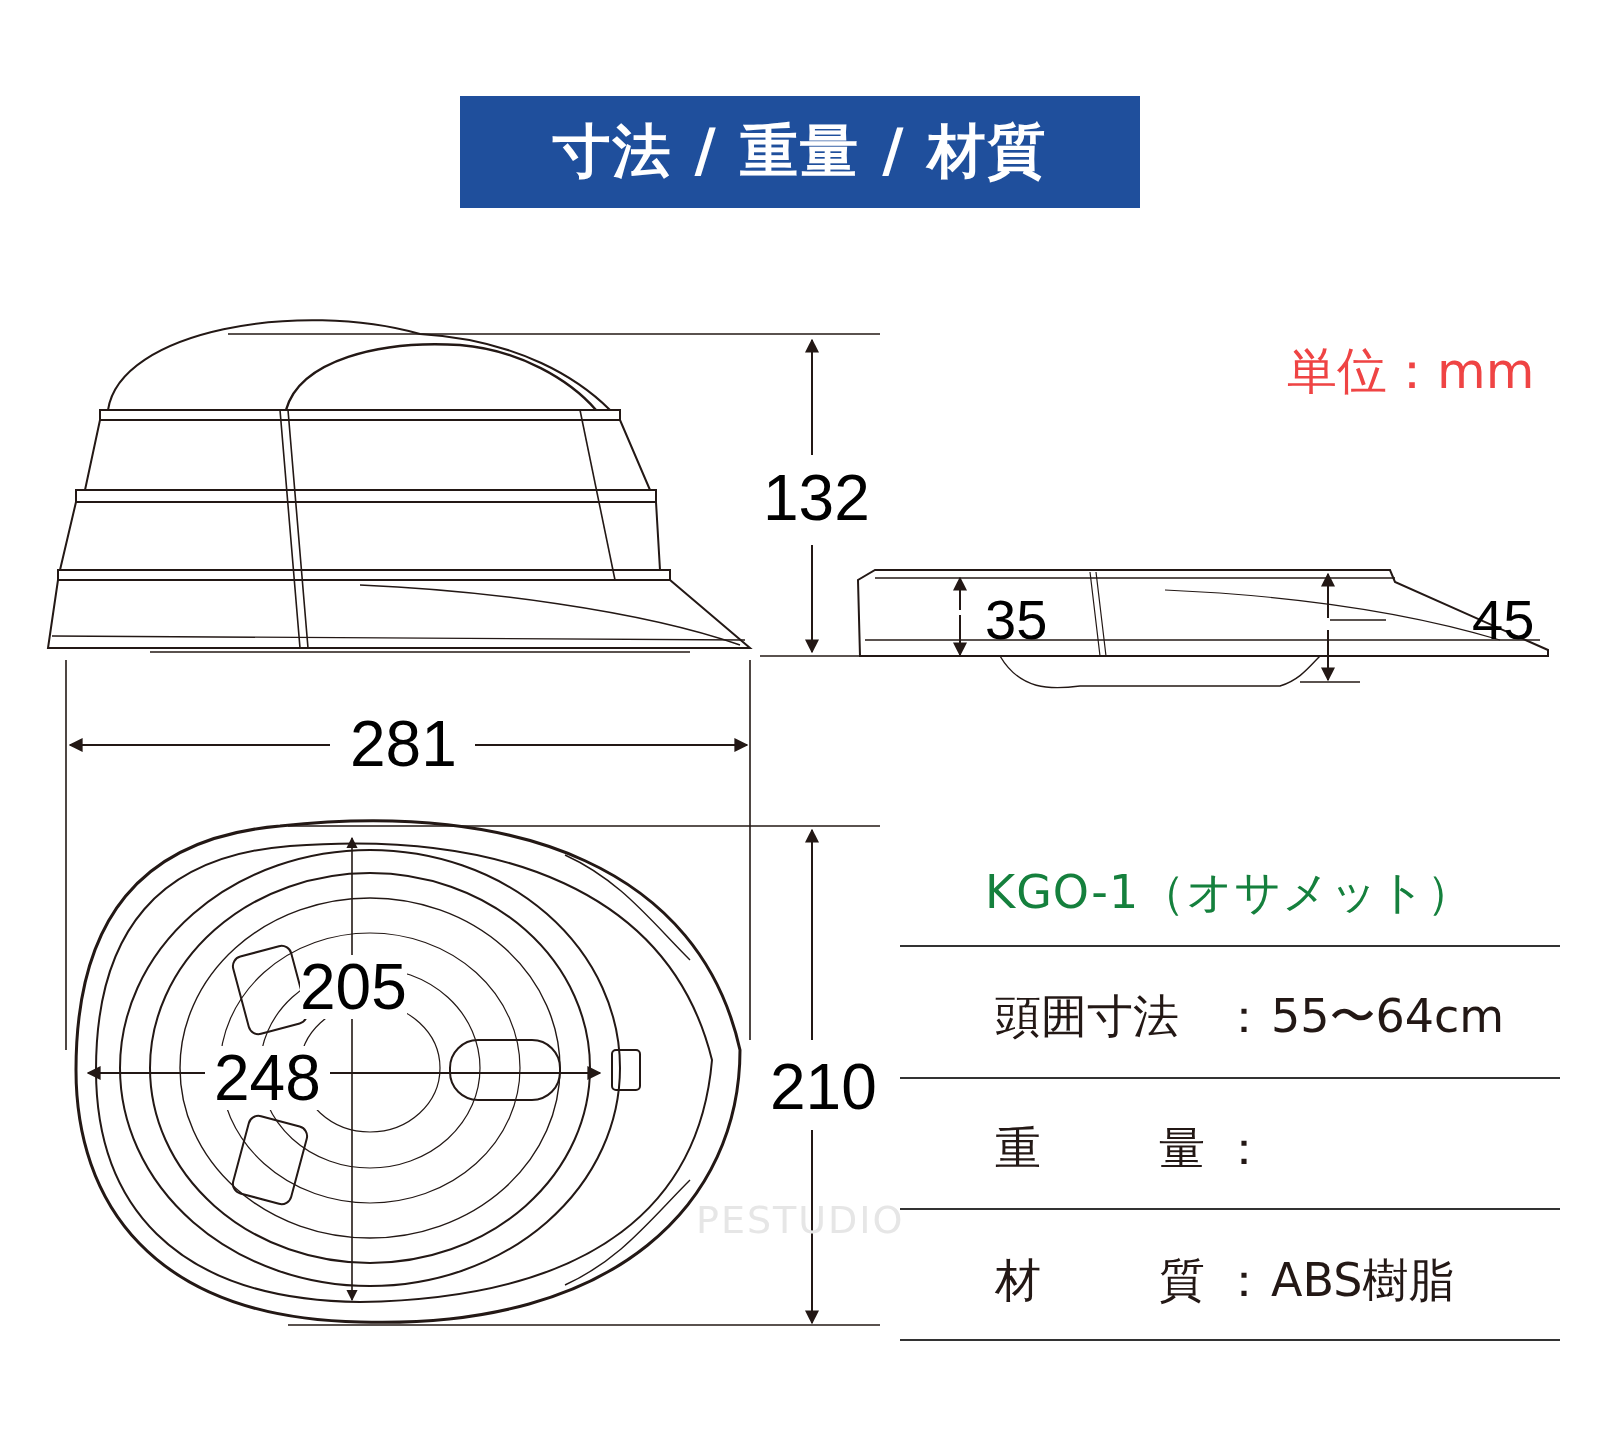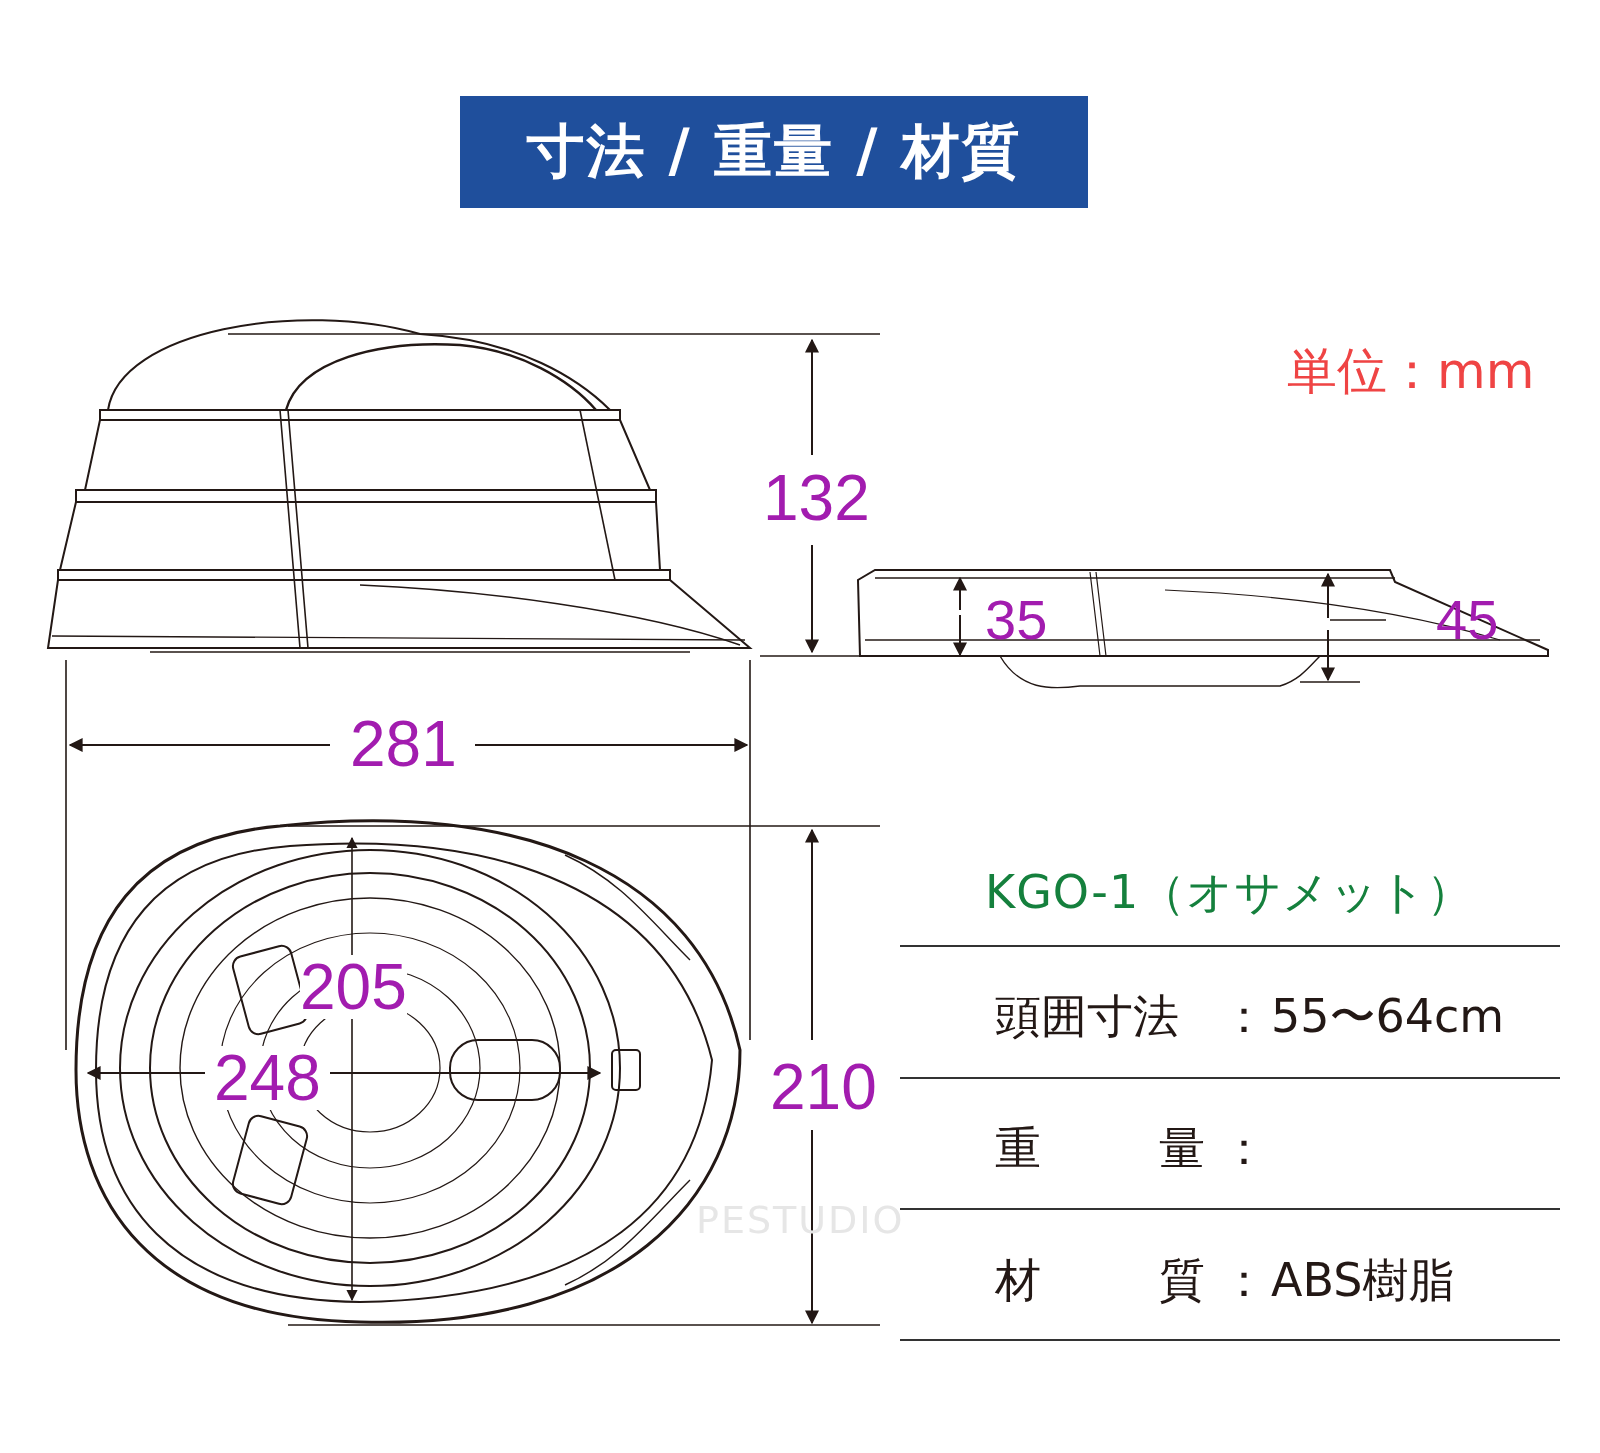--- a/index.html
+++ b/index.html
@@ -1,23 +1,23 @@
 <!DOCTYPE html>
 <html><head>
   <meta charset="utf-8">
   <style>
     html, body { margin: 0; padding: 0; background: #ffffff; }
     body { width: 1600px; height: 1453px; position: relative; overflow: hidden;
            font-family: "DejaVu Sans", "Liberation Sans", sans-serif; color: #231815; }
-    .title-banner { position: absolute; left: 460px; top: 96px; width: 628px; height: 112px;
+    .title-banner { position: absolute; left: 460px; top: 96px; width: 680px; height: 112px;
                     background: #1f4f9c; display: flex; align-items: center; justify-content: center; }
     .title-banner span { color: #ffffff; font-size: 58px; font-weight: bold; letter-spacing: 2px; }
     .unit { position: absolute; left: 1287px; top: 338px; font-size: 50px; color: #ef4444; }
     svg.drawing { position: absolute; left: 0; top: 0; }
-    .dim { position: absolute; font-family: "Liberation Sans", sans-serif; color: #a21caf; background: transparent; line-height: 1; }
+    .dim { position: absolute; font-family: "Liberation Sans", sans-serif; color: #000000; background: transparent; line-height: 1; }
     .dim-big { font-size: 64px; }
     .dim-mid { font-size: 56px; }
     .spec-model { position: absolute; left: 985px; top: 862px; font-size: 46px; color: #15803d; letter-spacing: 1px; }
     .spec-rule { position: absolute; left: 900px; width: 660px; height: 0; border-top: 2px solid #333333; }
     .spec-row { position: absolute; left: 985px; font-size: 46px; color: #231815; display: flex; align-items: baseline; margin-left: 10px; }
     .spec-row .lbl { display: inline-block; width: 226px; letter-spacing: 0; }
     .spec-row .lbl.spread { display: inline-flex; justify-content: space-between; width: 210px; margin-right: 16px; }
     .spec-row .colon { display: inline-block; width: 50px; }
     .watermark { position: absolute; left: 696px; top: 1198px; font-size: 38px; color: #e6e6e6; letter-spacing: 2px; }
   </style>
@@ -106,21 +106,21 @@
     <line x1="288" y1="826" x2="880" y2="826" stroke-width="1.6"></line>
     <line x1="812" y1="830" x2="812" y2="1040" marker-start="url(#arr)"></line>
     <line x1="812" y1="1130" x2="812" y2="1323" marker-end="url(#arr)"></line>
     <line x1="288" y1="1325" x2="880" y2="1325" stroke-width="1.6"></line>
   </g>
 </svg>
 
 <div class="dim dim-big" style="left:763px; top:466px;">132</div>
 <div class="dim dim-big" style="left:350px; top:712px;">281</div>
 <div class="dim dim-mid" style="left:985px; top:592px;">35</div>
-<div class="dim dim-mid" style="left:1436px; top:592px;">45</div>
+<div class="dim dim-mid" style="left:1472px; top:592px;">45</div>
 <div class="dim dim-big" style="left:300px; top:955px; background:#fff;">205</div>
 <div class="dim dim-big" style="left:214px; top:1046px; background:#fff;">248</div>
 <div class="dim dim-big" style="left:770px; top:1055px;">210</div>
 
 <div class="spec-model">KGO-1（オサメット）</div>
 <div class="spec-rule" style="top:945px;"></div>
 
 <div class="spec-row" style="top:986px;">
   <span class="lbl">頭囲寸法</span>
   <span class="colon">：</span>

